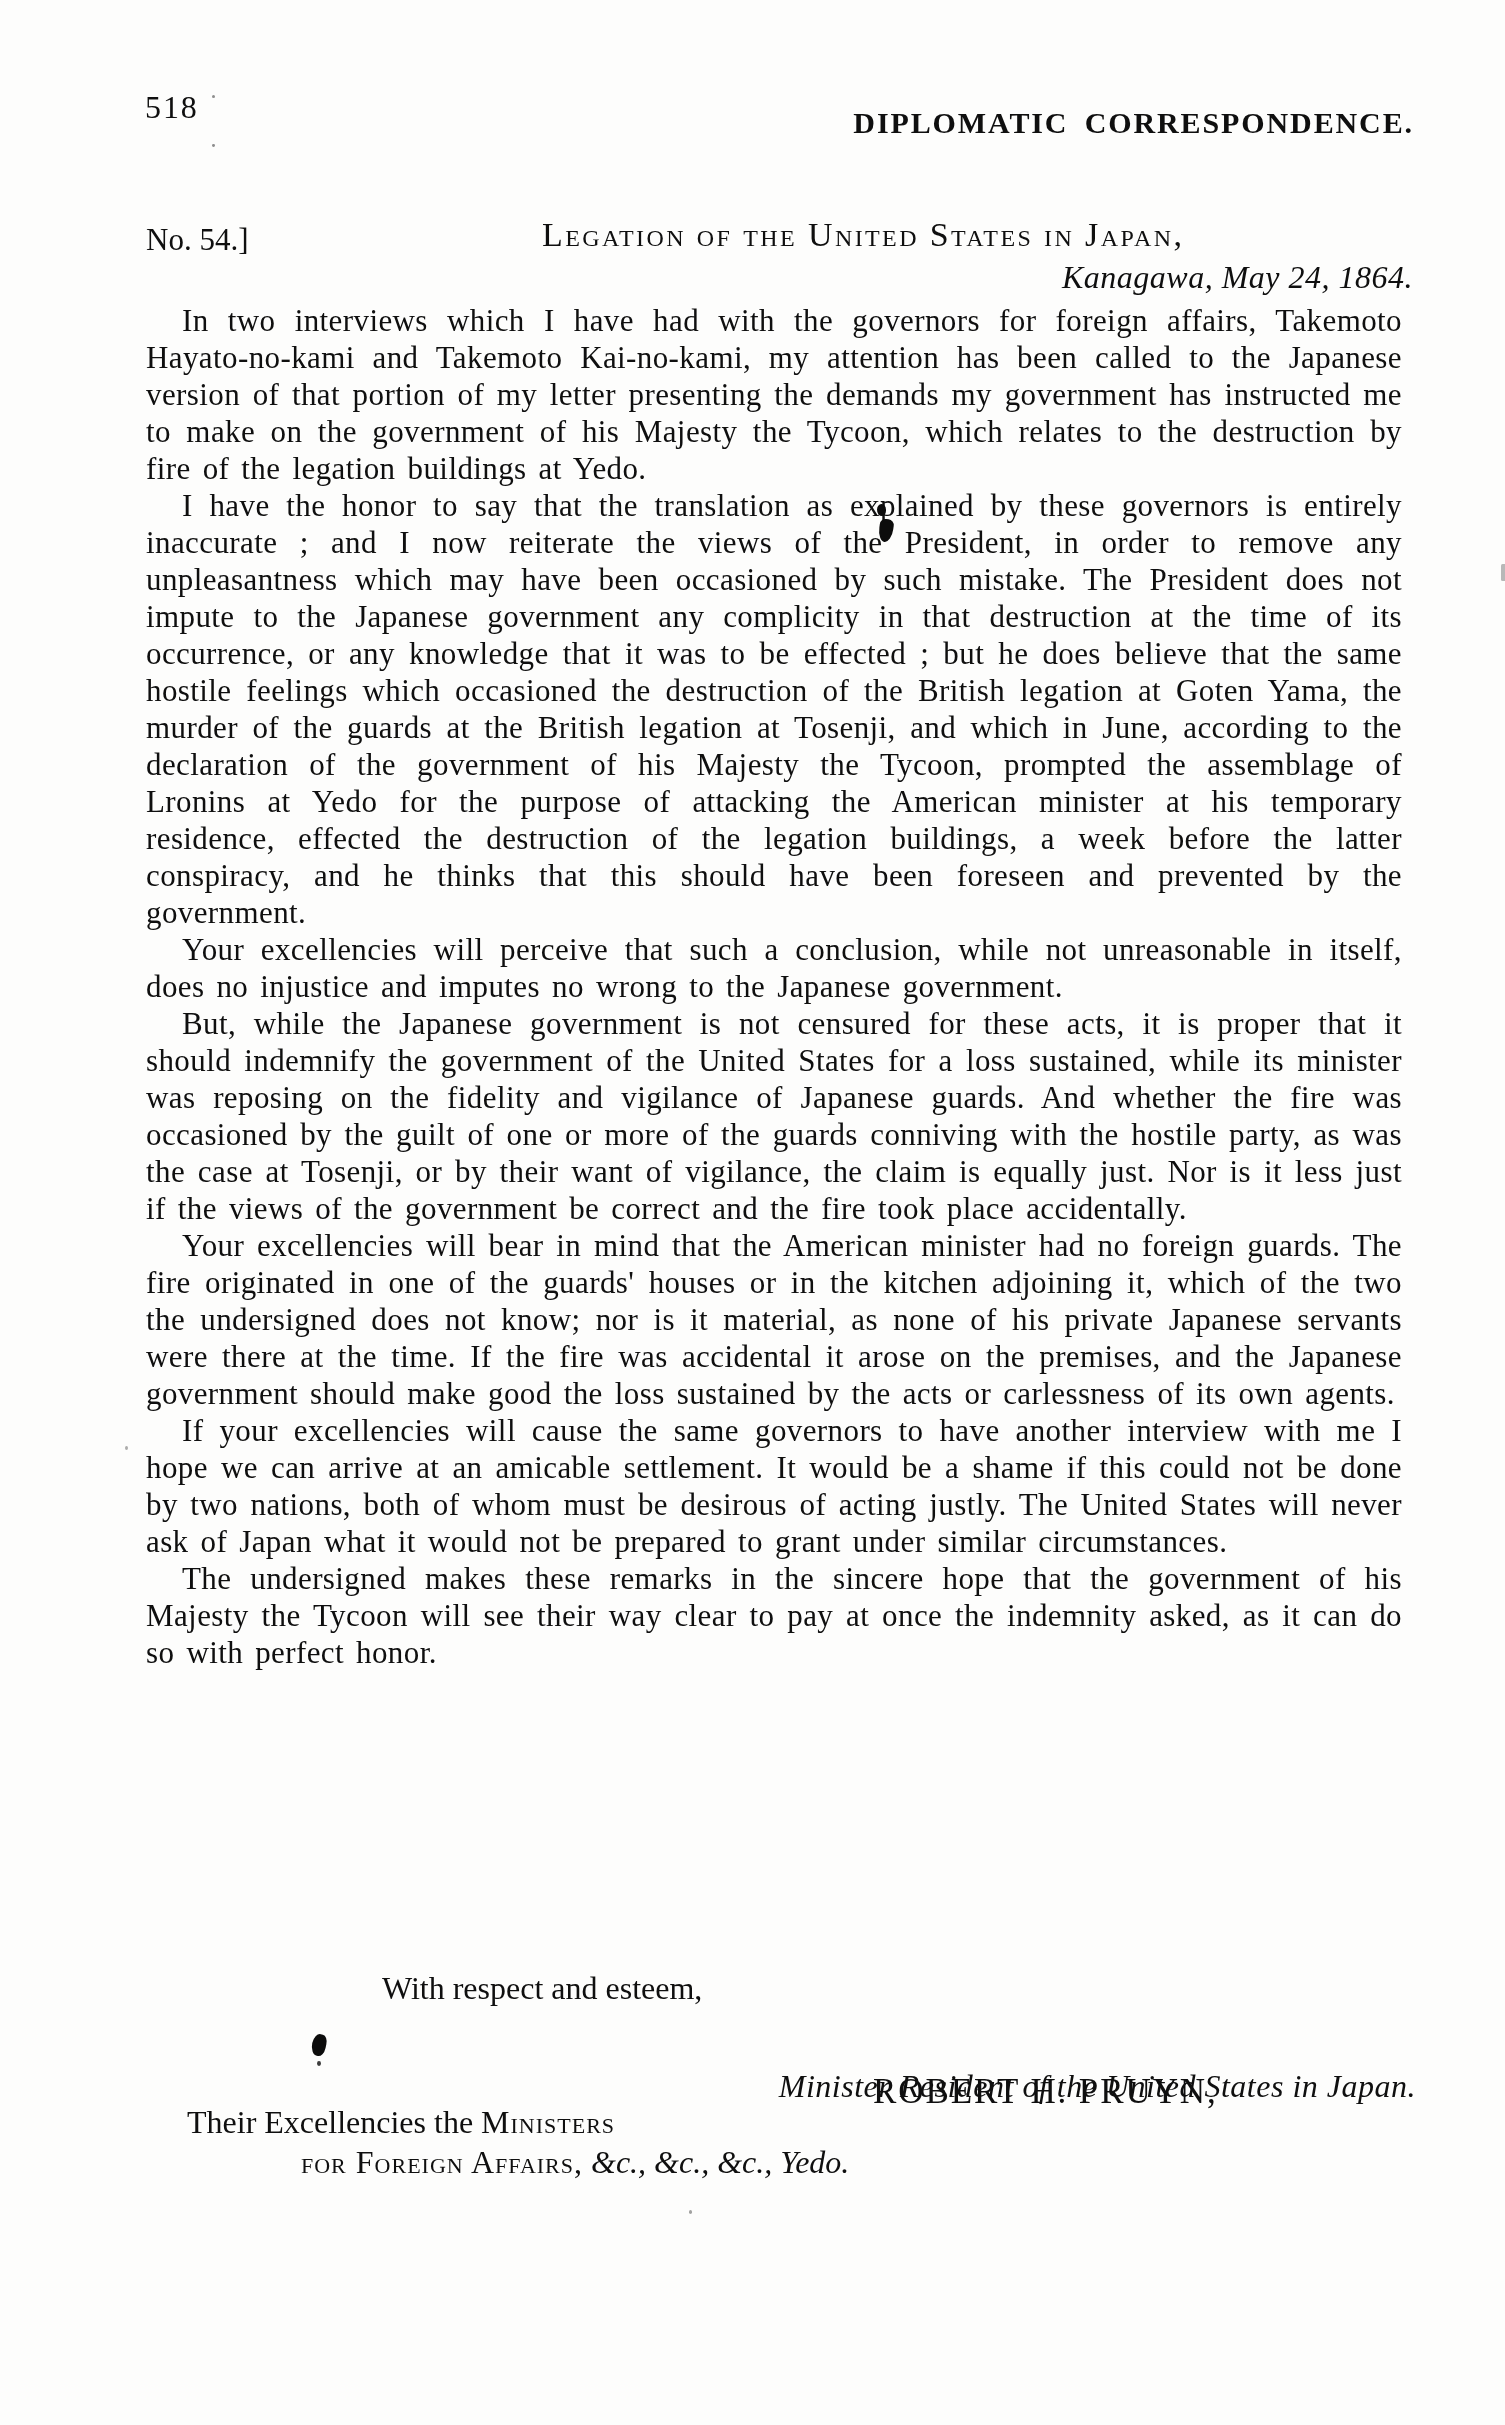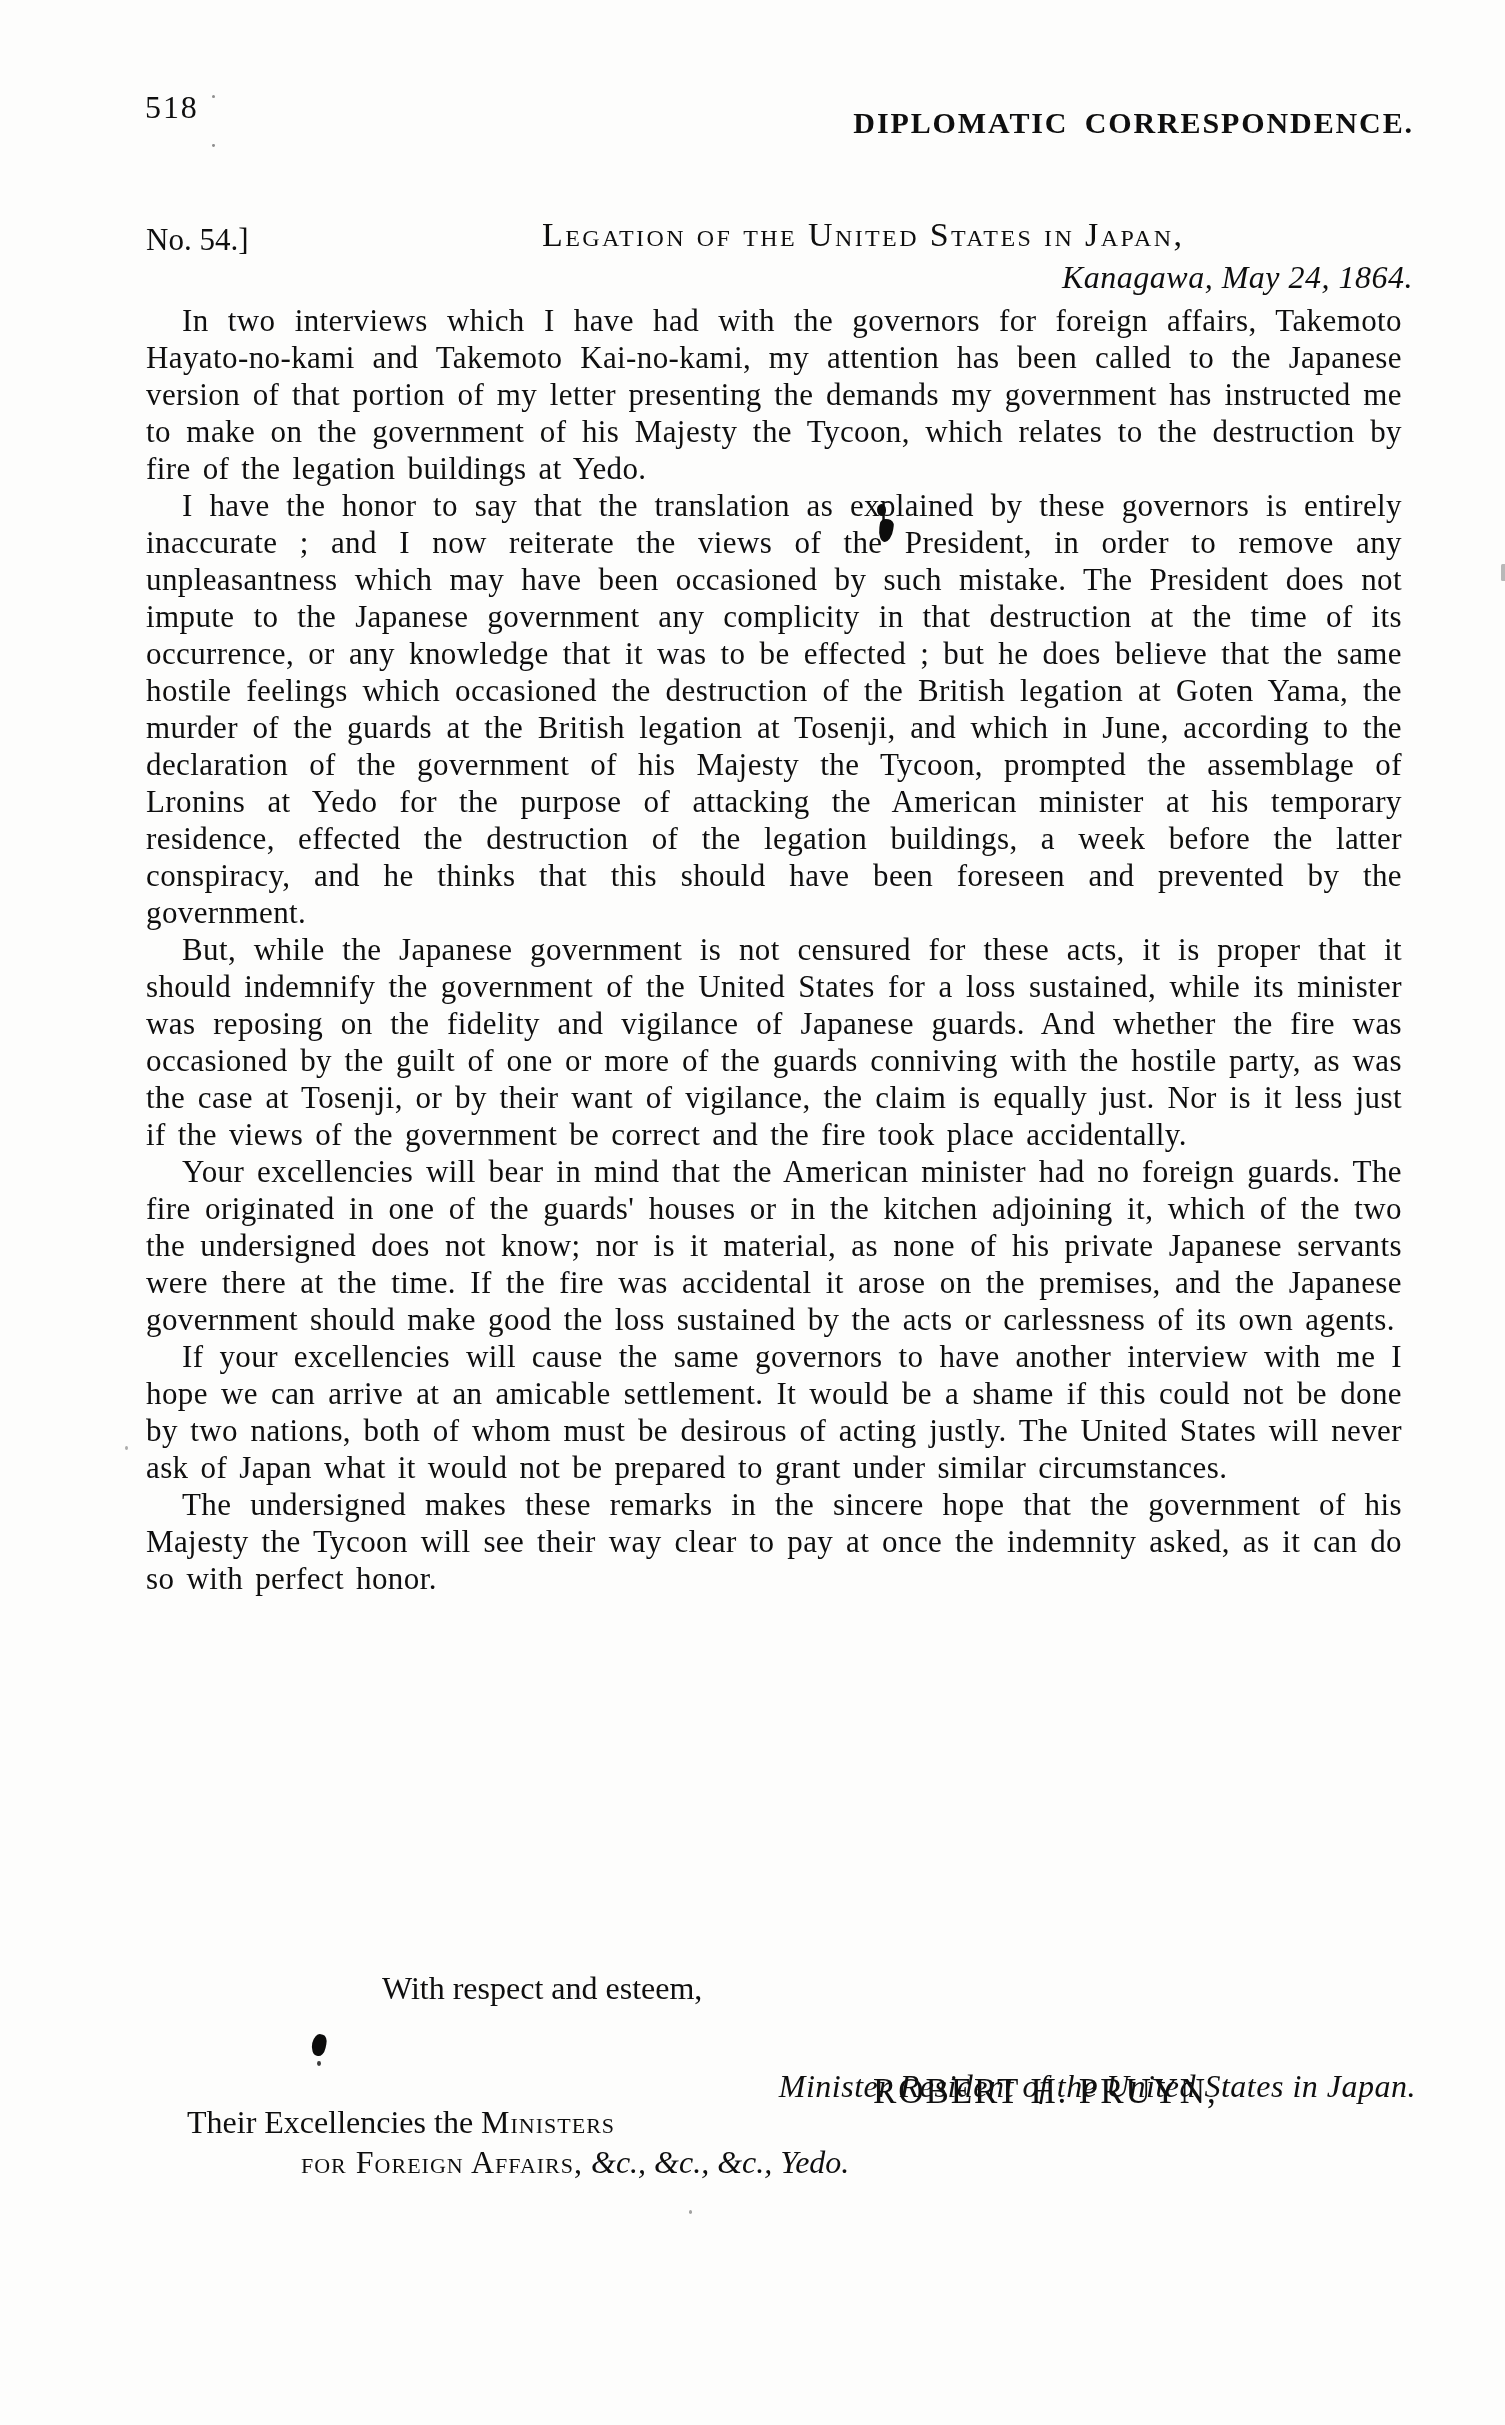--- a/index.html
+++ b/index.html
@@ -154,20 +154,21 @@
 
   <span class="doc-number">No. 54.]</span>
 
   <span class="legation-heading">Legation of the United States in Japan,</span>
 
   <span class="dateline">Kanagawa, May 24, 1864.</span>
 
   <main class="letter-body">
       <p>In two interviews which I have had with the governors for foreign affairs, Takemoto Hayato-no-kami and Takemoto Kai-no-kami, my attention has been called to the Japanese version of that portion of my letter presenting the demands my government has instructed me to make on the government of his Majesty the Tycoon, which relates to the destruction by fire of the legation buildings at Yedo.</p>
       <p>I have the honor to say that the translation as explained by these governors is entirely inaccurate ; and I now reiterate the views of the President, in order to remove any unpleasantness which may have been occasioned by such mistake.  The President does not impute to the Japanese government any complicity in that destruction at the time of its occurrence, or any knowledge that it was to be effected ; but he does believe that the same hostile feelings which occasioned the destruction of the British legation at Goten Yama, the murder of the guards at the British legation at Tosenji, and which in June, according to the declaration of the government of his Majesty the Tycoon, prompted the assemblage of Lronins at Yedo for the purpose of attacking the American minister at his temporary residence, effected the destruction of the legation buildings, a week before the latter conspiracy, and he thinks that this should have been foreseen and prevented by the government.</p>
+      <p>Your excellencies will perceive that such a conclusion, while not unreasonable in itself, does no injustice and imputes no wrong to the Japanese government.</p>
       <p>But, while the Japanese government is not censured for these acts, it is proper that it should indemnify the government of the United States for a loss sustained, while its minister was reposing on the fidelity and vigilance of Japanese guards.  And whether the fire was occasioned by the guilt of one or more of the guards conniving with the hostile party, as was the case at Tosenji, or by their want of vigilance, the claim is equally just.  Nor is it less just if the views of the government be correct and the fire took place accidentally.</p>
       <p>Your excellencies will bear in mind that the American minister had no foreign guards.  The fire originated in one of the guards' houses or in the kitchen adjoining it, which of the two the undersigned does not know; nor is it material, as none of his private Japanese servants were there at the time.  If the fire was accidental it arose on the premises, and the Japanese government should make good the loss sustained by the acts or carlessness of its own agents.</p>
       <p>If your excellencies will cause the same governors to have another interview with me I hope we can arrive at an amicable settlement.  It would be a shame if this could not be done by two nations, both of whom must be desirous of acting justly.  The United States will never ask of Japan what it would not be prepared to grant under similar circumstances.</p>
       <p>The undersigned makes these remarks in the sincere hope that the government of his Majesty the Tycoon will see their way clear to pay at once the indemnity asked, as it can do so with perfect honor.</p>
     </main>
 
   <div class="closing">With respect and esteem,</div>
 
   <div class="signature">ROBERT H. PRUYN,</div>
 

